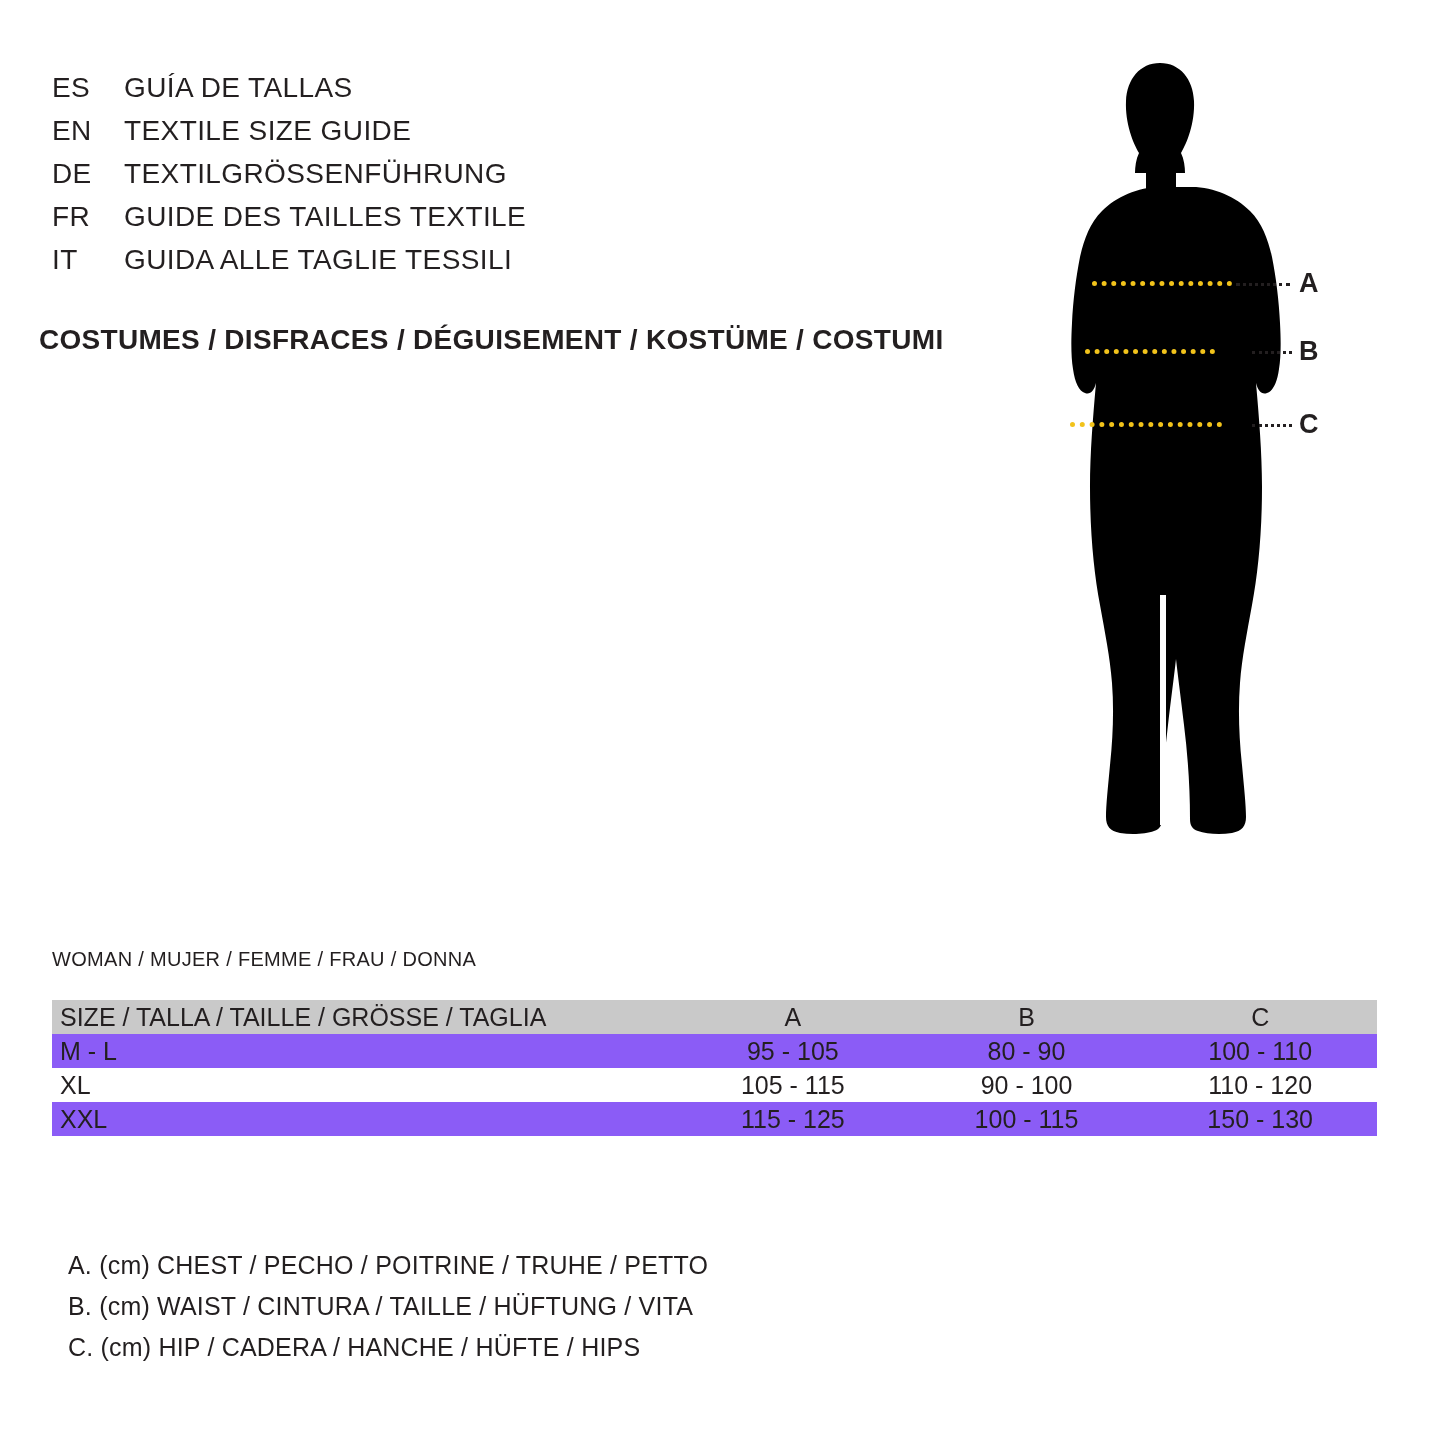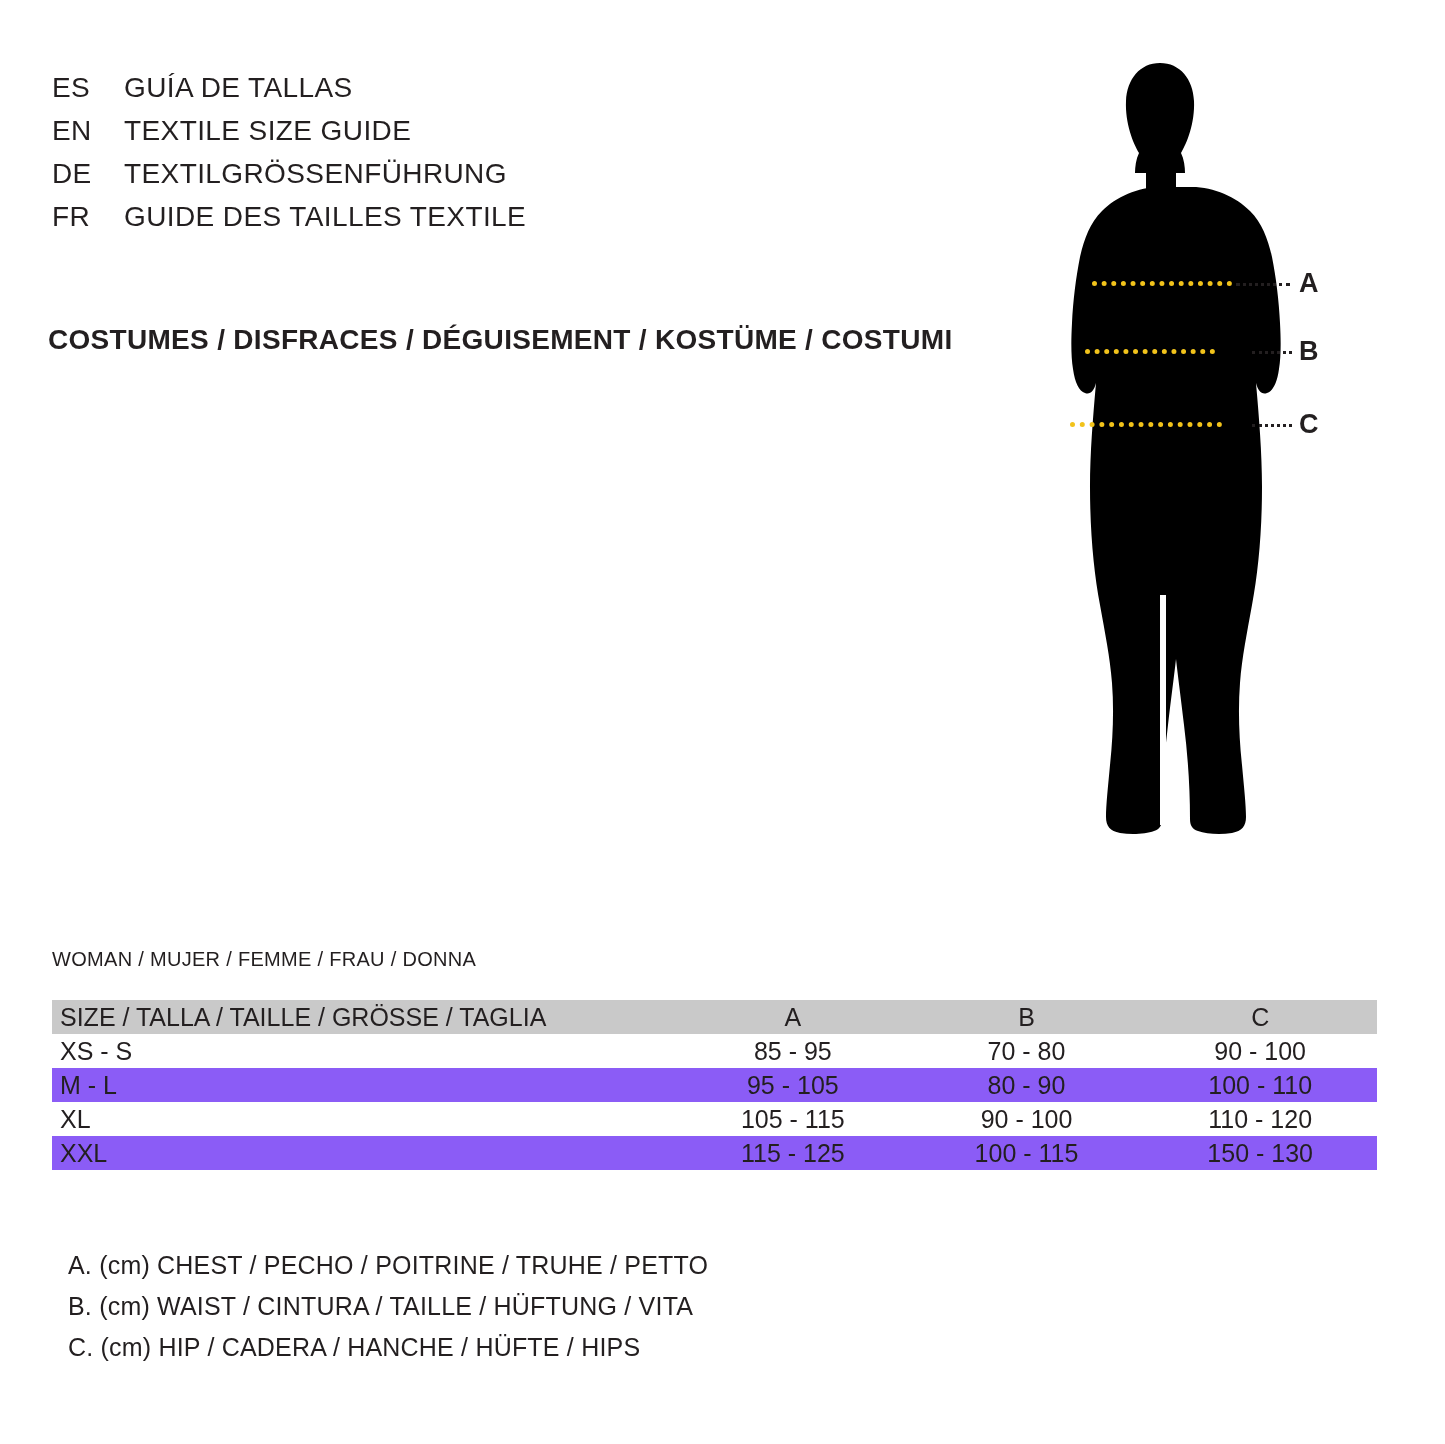--- a/index.html
+++ b/index.html
@@ -33,21 +33,21 @@
   }
   .lang-code {
     width: 72px;
     flex: 0 0 72px;
   }
   .lang-text {
     flex: 1 1 auto;
   }
   .costumes-line {
     position: absolute;
-    left: 48px;
+    left: 39px;
     top: 324px;
     font-size: 28px;
     font-weight: bold;
     letter-spacing: 0.3px;
     color: #231f20;
     white-space: nowrap;
   }
 
   
   .figure-wrap {
@@ -166,20 +166,24 @@
     <span class="lang-code">EN</span>
     <span class="lang-text">TEXTILE SIZE GUIDE</span>
   </div>
   <div class="lang-row">
     <span class="lang-code">DE</span>
     <span class="lang-text">TEXTILGRÖSSENFÜHRUNG</span>
   </div>
   <div class="lang-row">
     <span class="lang-code">FR</span>
     <span class="lang-text">GUIDE DES TAILLES TEXTILE</span>
+  </div>
+  <div class="lang-row">
+    <span class="lang-code">IT</span>
+    <span class="lang-text">GUIDA ALLE TAGLIE TESSILI</span>
   </div>
 </div>
 
 <div class="costumes-line">COSTUMES / DISFRACES / DÉGUISEMENT / KOSTÜME / COSTUMI</div>
 
 <div class="figure-wrap">
   <svg width="370" height="840" viewBox="0 0 370 840" xmlns="http://www.w3.org/2000/svg" aria-hidden="true">
     <g fill="#000000">
 
       <path d="M150 8 c-20 0 -33 16 -34 38 c-1 22 7 42 13 52 c-3 6 -4 14 -4 20 l50 0 c0 -6 -1 -14 -4 -20 c6 -10 14 -30 13 -52 c-1 -22 -14 -38 -34 -38 z"></path>
@@ -252,26 +256,20 @@
   </colgroup>
   <thead>
     <tr>
       <th class="col-size">SIZE / TALLA / TAILLE / GRÖSSE / TAGLIA</th>
       <th>A</th>
       <th>B</th>
       <th>C</th>
     </tr>
   </thead>
   <tbody>
-    <tr>
-      <td class="col-size">XS - S</td>
-      <td>85 - 95</td>
-      <td>70 - 80</td>
-      <td>90 - 100</td>
-    </tr>
     <tr class="alt">
       <td class="col-size">M - L</td>
       <td>95 - 105</td>
       <td>80 - 90</td>
       <td>100 - 110</td>
     </tr>
     <tr>
       <td class="col-size">XL</td>
       <td>105 - 115</td>
       <td>90 - 100</td>

